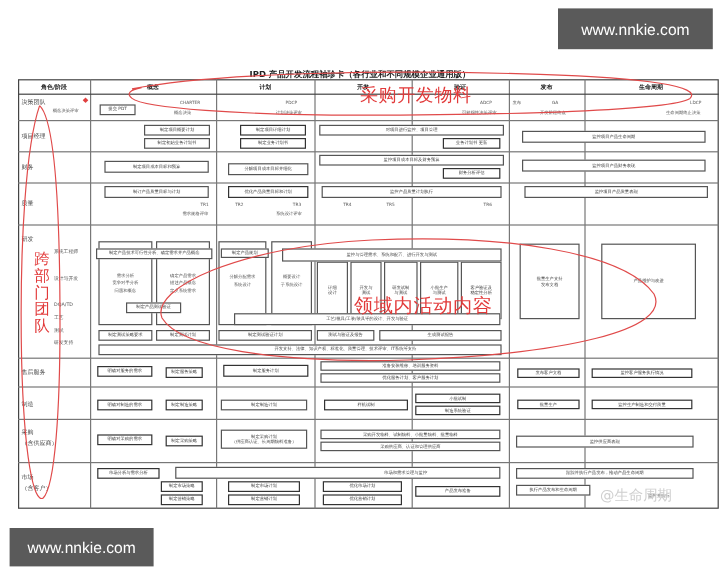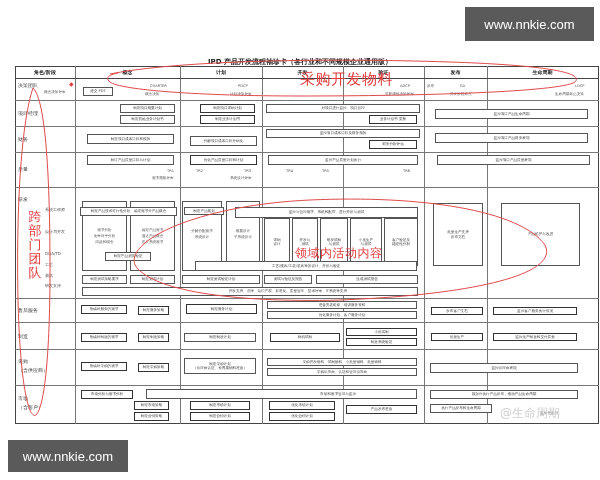--- a/index.html
+++ b/index.html
@@ -208,17 +208,17 @@
 
   <path d="M310 200 C 420 195, 520 210, 545 245 C 560 275, 470 295, 340 300 C 230 303, 150 290, 135 265 C 125 240, 200 205, 310 200" fill="none" stroke="#e04a4a" stroke-width="1"></path>
 </svg>
 
 <div class="abs redtxt" style="left:300px;top:70px;font-size:15px;">采购开发物料</div>
 <div class="abs redv" style="left:27px;top:210px;">跨
 部
 门
 团
 队</div>
-<div class="abs redtxt" style="left:295px;top:245px;font-size:12px;">领域内活动内容</div>
+<div class="abs redtxt" style="left:295px;top:245px;font-size:16px;">领域内活动内容</div>
 
 <div class="abs" style="left:500px;top:405px;font-size:12px;color:#cfcfcf;white-space:nowrap;">@生命周期</div>
 
 <div class="abs wm" style="left:8px;top:440px;width:120px;height:32px;">www.nnkie.com</div>
 
 </body></html>

